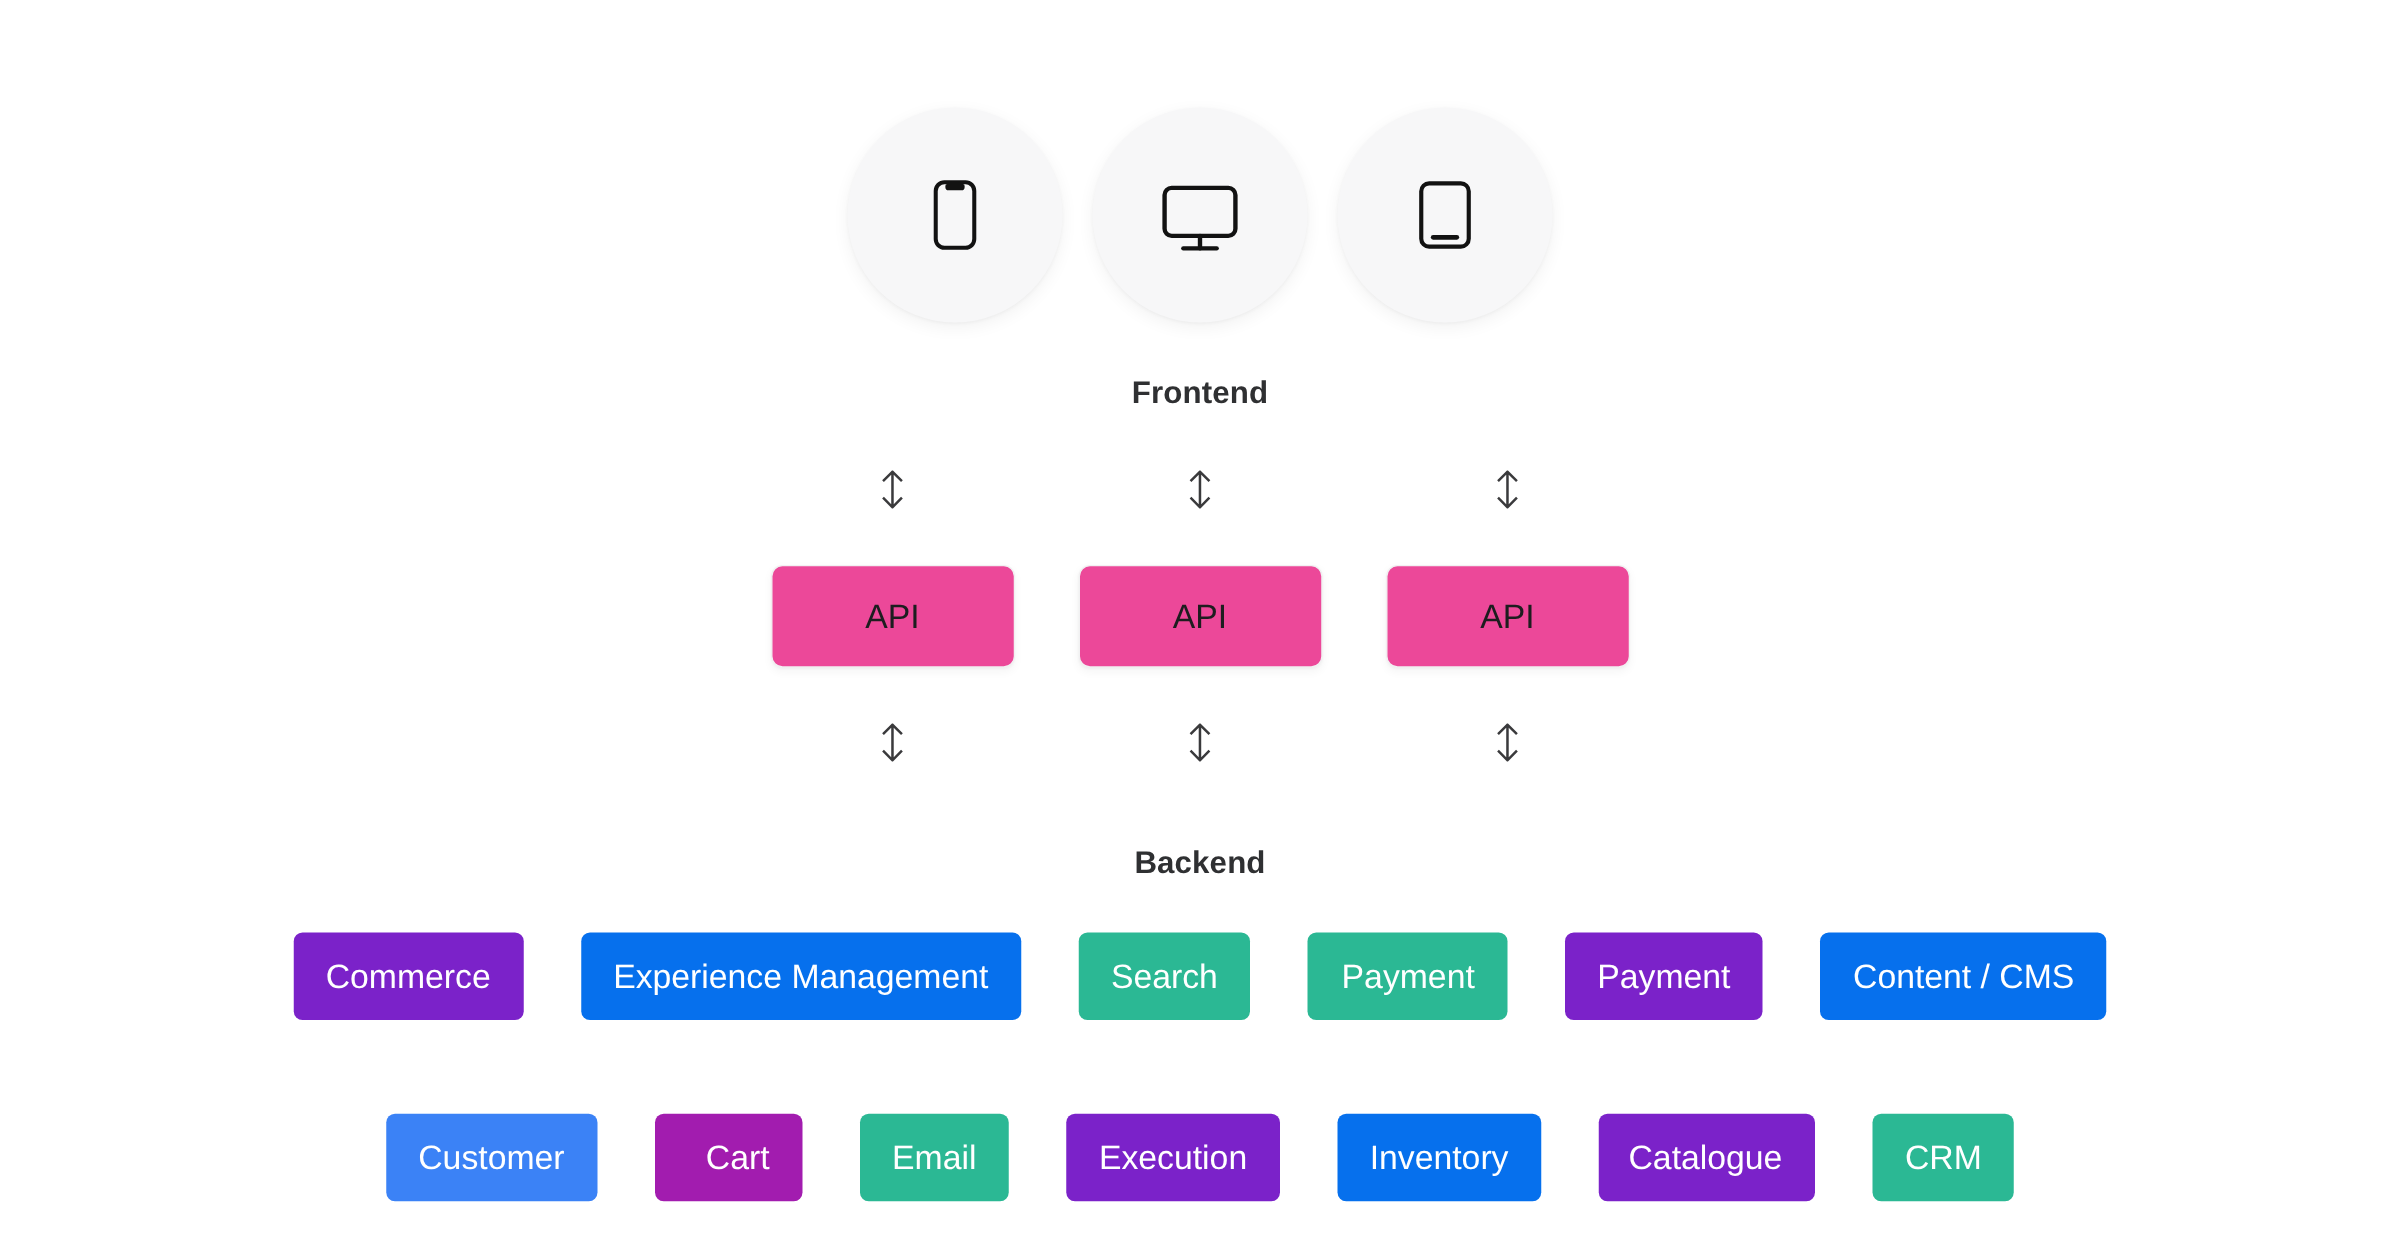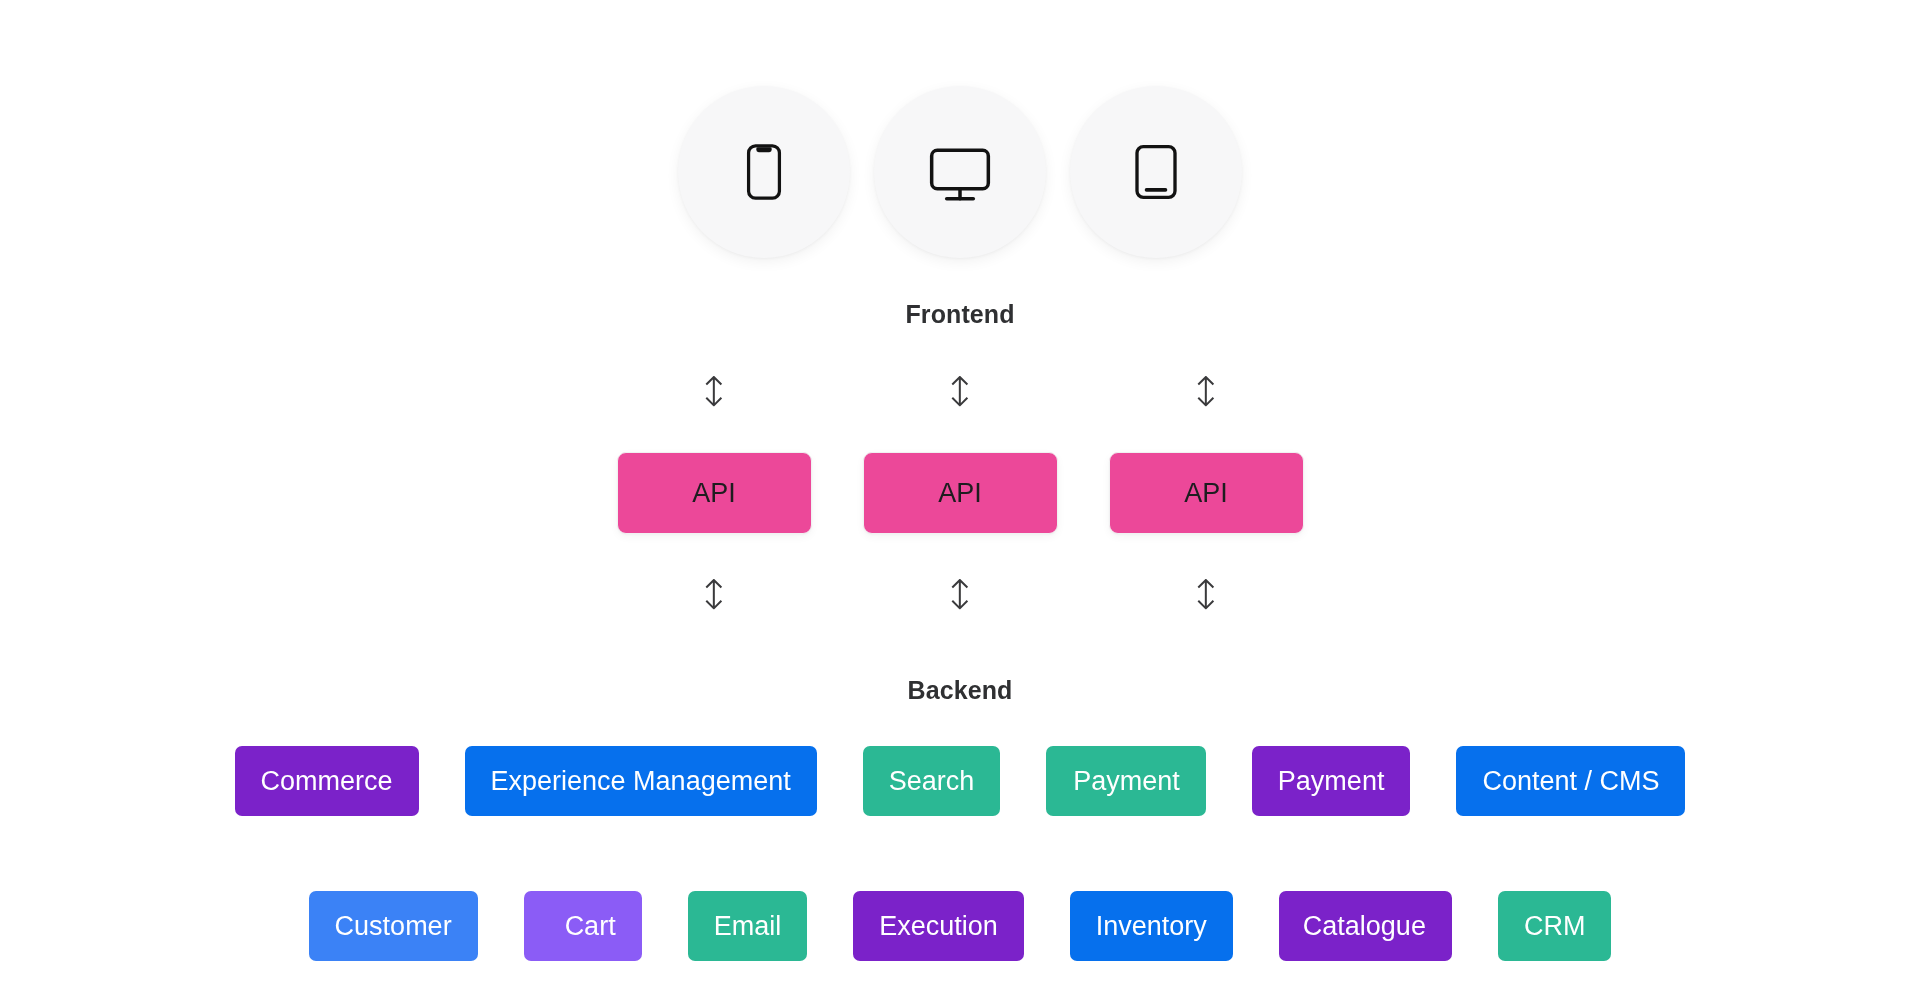--- a/index.html
+++ b/index.html
@@ -217,21 +217,21 @@
     <div class="pill-row pill-row-1">
         <div class="pill" style="background: rgb(123, 34, 201);">Commerce</div>
         <div class="pill" style="background: rgb(6, 112, 237);">Experience Management</div>
         <div class="pill" style="background: rgb(43, 184, 148);">Search</div>
         <div class="pill" style="background: rgb(43, 184, 148); padding-left: 27px;">Payment</div>
         <div class="pill" style="background: rgb(123, 34, 201);">Payment</div>
         <div class="pill" style="background: rgb(6, 112, 237);">Content / CMS</div>
       </div>
     <div class="pill-row pill-row-2">
         <div class="pill" style="background: #3b82f6;">Customer</div>
-        <div class="pill" style="background: #8b5cf6; padding-left: 41px;">Cart</div>
+        <div class="pill" style="background: #a21caf; padding-left: 41px;">Cart</div>
         <div class="pill" style="background: rgb(43, 184, 148);">Email</div>
         <div class="pill" style="background: rgb(123, 34, 201);">Execution</div>
         <div class="pill" style="background: rgb(6, 112, 237);">Inventory</div>
         <div class="pill" style="background: rgb(123, 34, 201); padding-left: 24px;">Catalogue</div>
         <div class="pill" style="background: rgb(43, 184, 148); margin-top: 45px;">CRM</div>
       </div>
   </div>
 
 </div>
 

